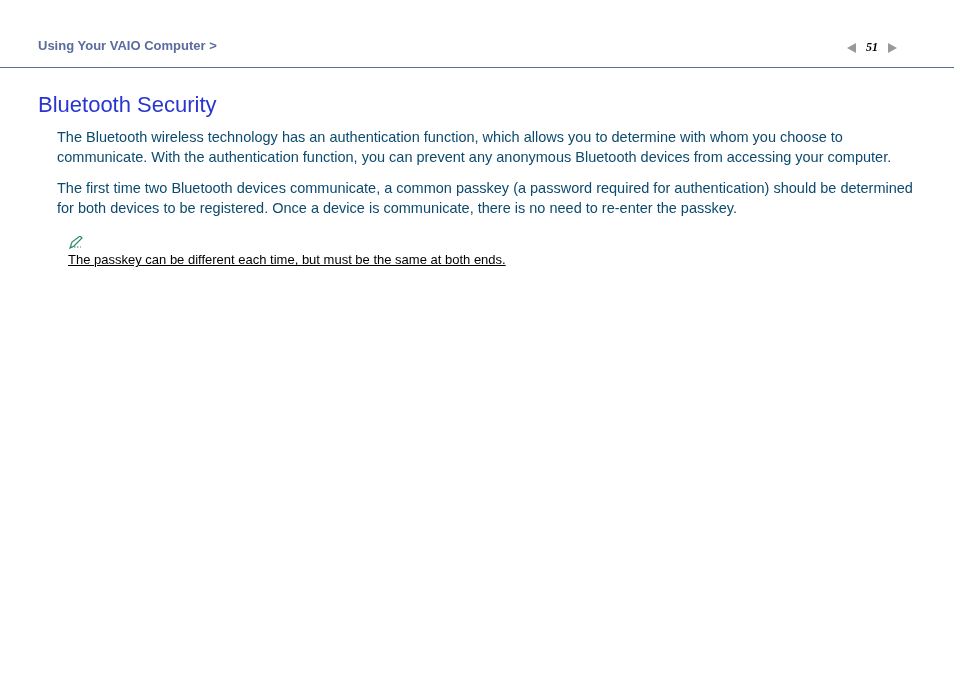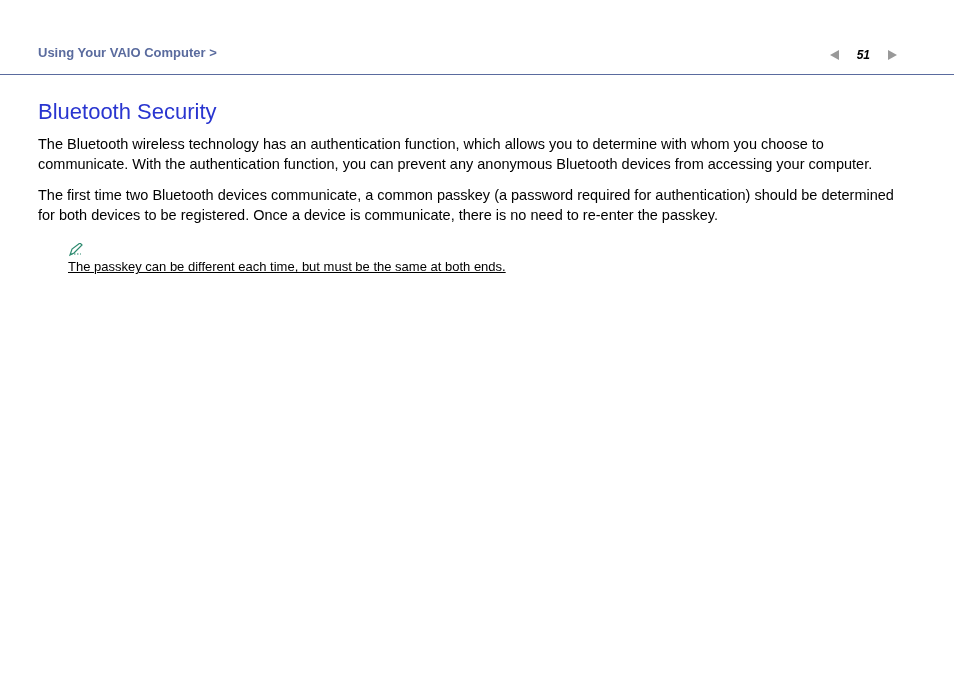--- a/index.html
+++ b/index.html
@@ -29,22 +29,23 @@
     }
     .breadcrumb-line1 {
       display: block;
     }
     .breadcrumb-line2 {
       display: block;
     }
     .page-nav {
       display: flex;
       align-items: center;
-      gap: 16px;
-      margin-top: 32px;
+      gap: 8px;
+      margin-top: 24px;
+      font-family: Liberation Serif, serif;
     }
     .nav-arrow {
       display: inline-flex;
       align-items: center;
       justify-content: center;
       cursor: pointer;
     }
     .nav-arrow svg {
       display: block;
     }
@@ -58,23 +59,24 @@
       padding: 24px 40px 0 38px;
     }
     .section-title {
       font-size: 22px;
       font-weight: normal;
       color: #2935d0;
       margin-bottom: 10px;
     }
     .body-text {
       font-size: 14.5px;
-      color: #000000;
+      color: #0c4a6e;
       line-height: 1.35;
       margin-bottom: 12px;
+      margin-left: 19px;
     }
     .note-block {
       margin-left: 30px;
       margin-top: 18px;
       text-decoration: underline;
     }
     .note-icon {
       margin-bottom: 1px;
     }
     .note-icon svg {

